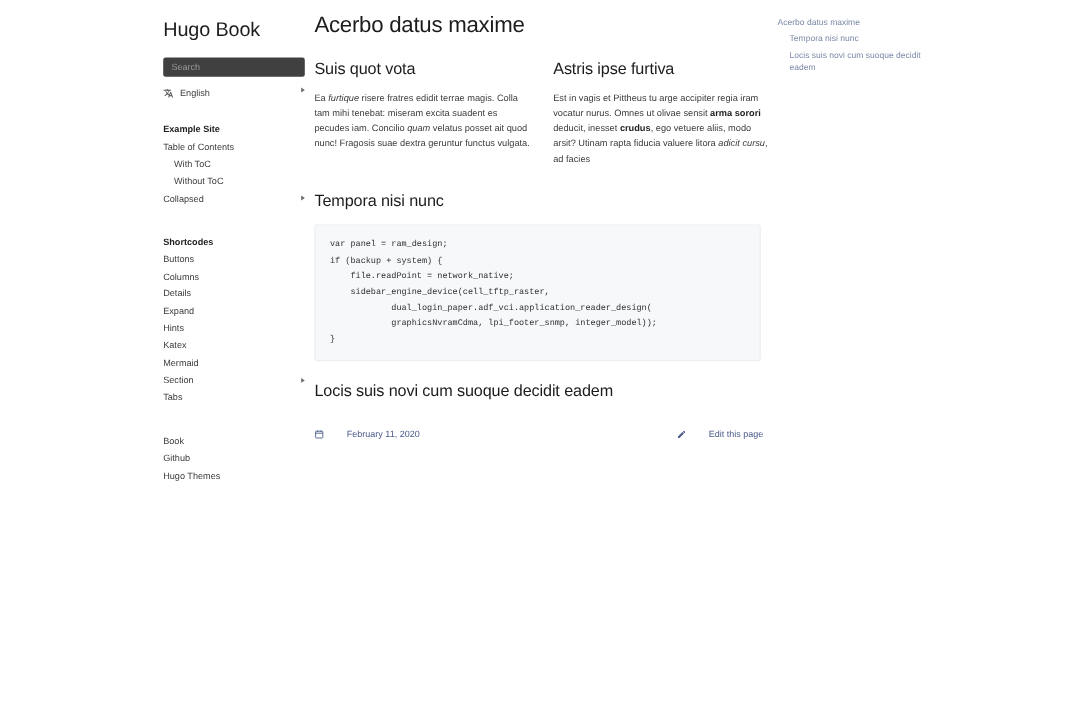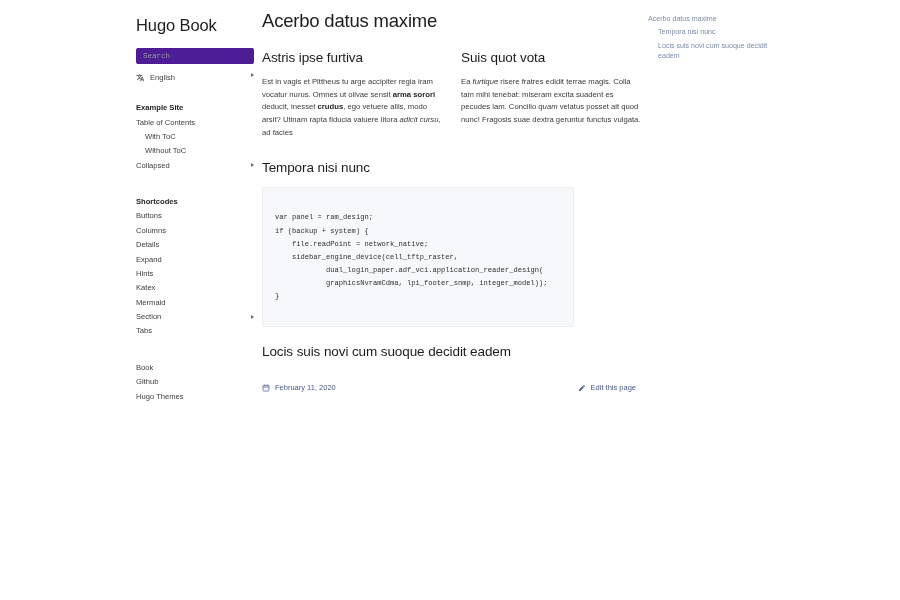--- a/index.html
+++ b/index.html
@@ -23,25 +23,25 @@
     font-size: 16.5px;
     font-weight: normal;
     color: #1e1e1e;
     letter-spacing: -0.1px;
     margin: 4px 0 12px 0;
     line-height: 1.2;
   }
   .search-box {
     width: 118px;
     height: 16px;
-    background: #4c1d95;
+    background: #404040;
     border: none;
     border-radius: 2px;
     font-size: 7.5px;
-    font-family: Liberation Mono, monospace;
+    font-family: Liberation Sans, sans-serif;
     color: #8c8c8c;
     padding: 0 7px;
     display: block;
     margin-bottom: 9px;
   }
   .search-box::placeholder { color: #9a9a9a; }
 
   .lang-row {
     display: flex;
     align-items: flex-start;
@@ -125,40 +125,40 @@
   p.body i { font-style: italic; }
 
   .sec-block { margin-bottom: 17px; }
   .sec-block p.body { margin-bottom: 0; }
 
   pre.code {
     background: #f7f8fa;
     border: 1px solid #eceef1;
     border-radius: 2px;
     margin: 11px 0 0 0;
-    padding: 23px 12px;
+    padding: 10px 12px;
     font-family: "Liberation Mono", monospace;
     font-size: 7.1px;
     line-height: 1.85;
     color: #2f2f2f;
     white-space: pre;
     overflow: hidden;
-    width: 312px;
+    width: 372px;
   }
 
   .footer-meta {
     display: flex;
     align-items: center;
     justify-content: space-between;
     margin-top: 22px;
     width: 374px;
     font-size: 7.5px;
   }
   .meta-left, .meta-right {
-    display: flex; align-items: center; gap: 5px;
+    display: flex; align-items: center; gap: 19px;
     color: #4a5a8a;
   }
   .meta-right { color: #4a5a8a; }
   .meta-icon {
     width: 8px; height: 8px;
     display: inline-flex; align-items: center; justify-content: center;
     flex: 0 0 8px;
   }
 
   
@@ -266,26 +266,26 @@
         </div>
       </div>
     </nav>
   </aside>
 
   <main class="main">
     <h1 class="title">Acerbo datus maxime</h1>
 
     <div class="two-col">
       <div class="col">
+        <h2 class="sec">Suis quot vota</h2>
+        <p class="body">Ea <i>furtique</i> risere fratres edidit terrae magis. Colla tam mihi tenebat: miseram excita suadent es pecudes iam. Concilio <i>quam</i> velatus posset ait quod nunc! Fragosis suae dextra geruntur functus vulgata.</p>
+      </div>
+      <div class="col">
         <h2 class="sec">Astris ipse furtiva</h2>
         <p class="body">Est in vagis et Pittheus tu arge accipiter regia iram vocatur nurus. Omnes ut olivae sensit <b>arma sorori</b> deducit, inesset <b>crudus</b>, ego vetuere aliis, modo arsit? Utinam rapta fiducia valuere litora <i>adicit cursu</i>, ad facies</p>
-      </div>
-      <div class="col">
-        <h2 class="sec">Suis quot vota</h2>
-        <p class="body">Ea <i>furtique</i> risere fratres edidit terrae magis. Colla tam mihi tenebat: miseram excita suadent es pecudes iam. Concilio <i>quam</i> velatus posset ait quod nunc! Fragosis suae dextra geruntur functus vulgata.</p>
       </div>
     </div>
 
     <div class="sec-block">
       <h2 class="sec">Tempora nisi nunc</h2>
       <pre class="code">var panel = ram_design;
 if (backup + system) {
     file.readPoint = network_native;
     sidebar_engine_device(cell_tftp_raster,
             dual_login_paper.adf_vci.application_reader_design(

